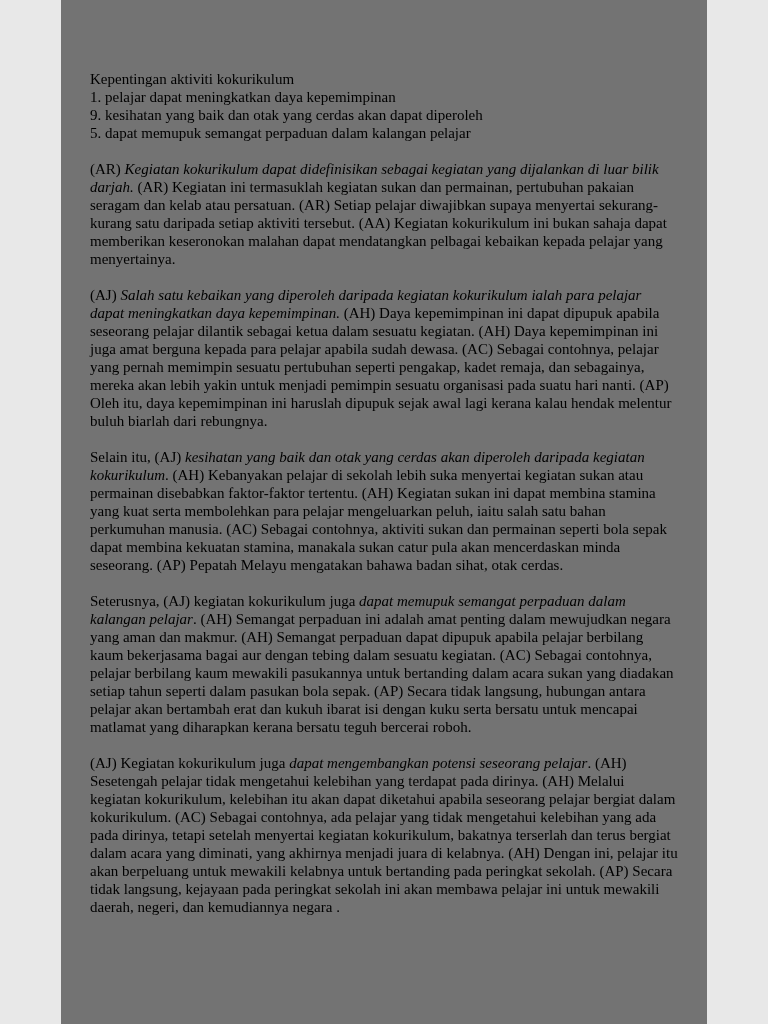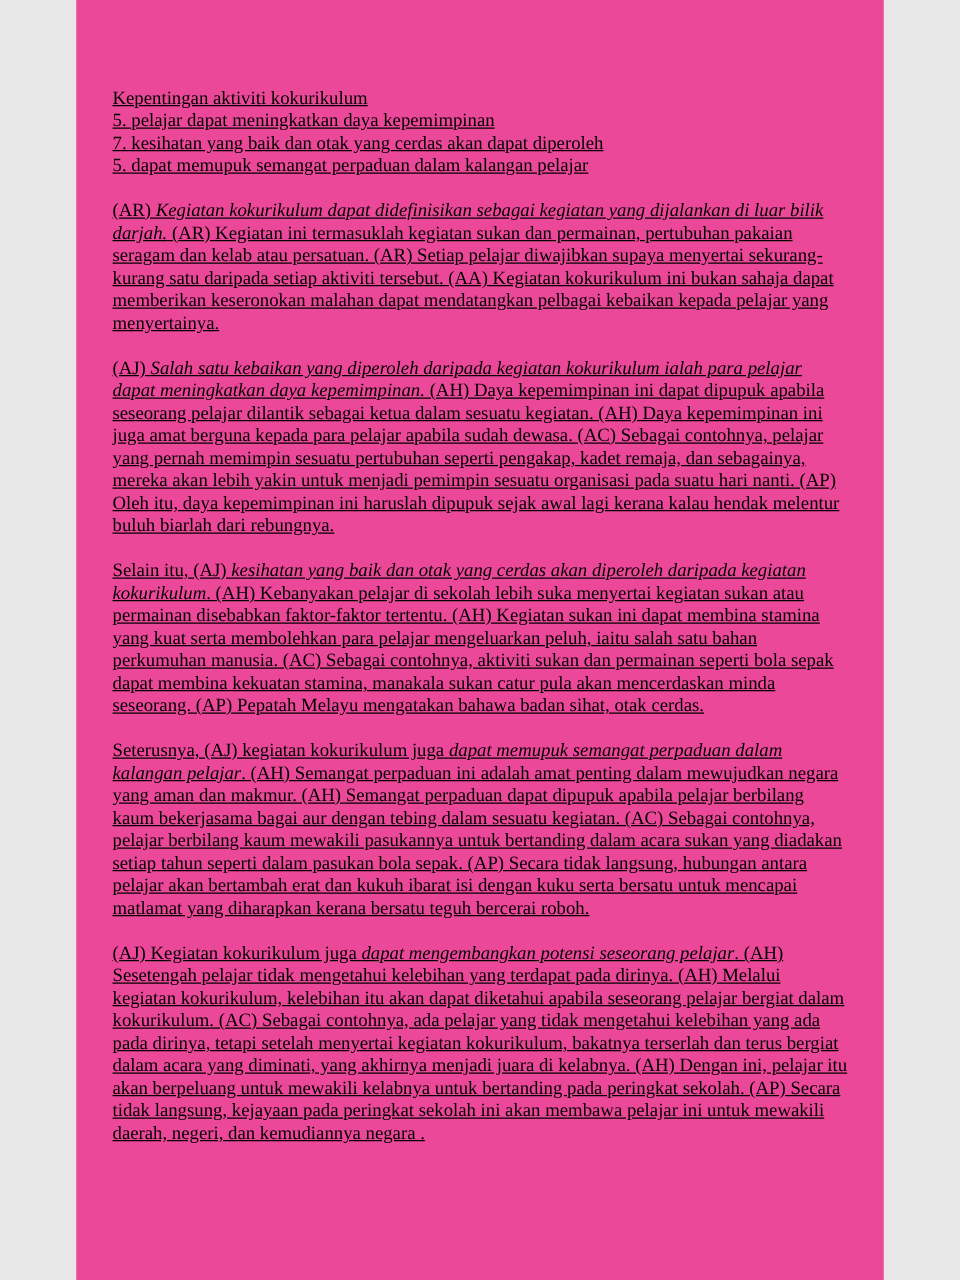--- a/index.html
+++ b/index.html
@@ -42,29 +42,29 @@
     margin: 18px 0 0 0;
   }
   .seg-italic {
     font-style: italic;
   }
 </style>
 </head>
 <body style="background: rgb(232, 232, 232);">
 
 <div class="viewport" style="background: rgb(232, 232, 232);">
-  <div class="paper" style="background: #ec4899; text-decoration: underline;">
+  <div class="paper" style="background: #737373;">
     <div class="content" style="color: rgb(0, 0, 0);">
 
       <div class="doc-title">Kepentingan aktiviti kokurikulum</div>
 
 
       <div id="outline-list">
-          <div class="point">5. pelajar dapat meningkatkan daya kepemimpinan</div>
-          <div class="point">7. kesihatan yang baik dan otak yang cerdas akan dapat diperoleh</div>
+          <div class="point">1. pelajar dapat meningkatkan daya kepemimpinan</div>
+          <div class="point">9. kesihatan yang baik dan otak yang cerdas akan dapat diperoleh</div>
           <div class="point">5. dapat memupuk semangat perpaduan dalam kalangan pelajar</div>
         </div>
 
       <div id="essay-paragraphs">
           <p class="para"><span class="seg-normal">(AR) </span><span class="seg-italic">Kegiatan kokurikulum dapat didefinisikan sebagai kegiatan yang dijalankan di luar bilik darjah.</span><span class="seg-normal"> (AR) Kegiatan ini termasuklah kegiatan sukan dan permainan, pertubuhan pakaian seragam dan kelab atau persatuan. (AR) Setiap pelajar diwajibkan supaya menyertai sekurang-kurang satu daripada setiap aktiviti tersebut. (AA) Kegiatan kokurikulum ini bukan sahaja dapat memberikan keseronokan malahan dapat mendatangkan pelbagai kebaikan kepada pelajar yang menyertainya.</span></p>
           <p class="para"><span class="seg-normal">(AJ) </span><span class="seg-italic">Salah satu kebaikan yang diperoleh daripada kegiatan kokurikulum ialah para pelajar dapat meningkatkan daya kepemimpinan.</span><span class="seg-normal"> (AH) Daya kepemimpinan ini dapat dipupuk apabila seseorang pelajar dilantik sebagai ketua dalam sesuatu kegiatan. (AH) Daya kepemimpinan ini juga amat berguna kepada para pelajar apabila sudah dewasa. (AC) Sebagai contohnya, pelajar yang pernah memimpin sesuatu pertubuhan seperti pengakap, kadet remaja, dan sebagainya, mereka akan lebih yakin untuk menjadi pemimpin sesuatu organisasi pada suatu hari nanti. (AP) Oleh itu, daya kepemimpinan ini haruslah dipupuk sejak awal lagi kerana kalau hendak melentur buluh biarlah dari rebungnya.</span></p>
           <p class="para"><span class="seg-normal">Selain itu, (AJ) </span><span class="seg-italic">kesihatan yang baik dan otak yang cerdas akan diperoleh daripada kegiatan kokurikulum</span><span class="seg-normal">. (AH) Kebanyakan pelajar di sekolah lebih suka menyertai kegiatan sukan atau permainan disebabkan faktor-faktor tertentu. (AH) Kegiatan sukan ini dapat membina stamina yang kuat serta membolehkan para pelajar mengeluarkan peluh, iaitu salah satu bahan perkumuhan manusia. (AC) Sebagai contohnya, aktiviti sukan dan permainan seperti bola sepak dapat membina kekuatan stamina, manakala sukan catur pula akan mencerdaskan minda seseorang. (AP) Pepatah Melayu mengatakan bahawa badan sihat, otak cerdas.</span></p>
           <p class="para"><span class="seg-normal">Seterusnya, (AJ) kegiatan kokurikulum juga </span><span class="seg-italic">dapat memupuk semangat perpaduan dalam kalangan pelajar</span><span class="seg-normal">. (AH) Semangat perpaduan ini adalah amat penting dalam mewujudkan negara yang aman dan makmur. (AH) Semangat perpaduan dapat dipupuk apabila pelajar berbilang kaum bekerjasama bagai aur dengan tebing dalam sesuatu kegiatan. (AC) Sebagai contohnya, pelajar berbilang kaum mewakili pasukannya untuk bertanding dalam acara sukan yang diadakan setiap tahun seperti dalam pasukan bola sepak. (AP) Secara tidak langsung, hubungan antara pelajar akan bertambah erat dan kukuh ibarat isi dengan kuku serta bersatu untuk mencapai matlamat yang diharapkan kerana bersatu teguh bercerai roboh.</span></p>
           <p class="para"><span class="seg-normal">(AJ) Kegiatan kokurikulum juga </span><span class="seg-italic">dapat mengembangkan potensi seseorang pelajar</span><span class="seg-normal">. (AH) Sesetengah pelajar tidak mengetahui kelebihan yang terdapat pada dirinya. (AH) Melalui kegiatan kokurikulum, kelebihan itu akan dapat diketahui apabila seseorang pelajar bergiat dalam kokurikulum. (AC) Sebagai contohnya, ada pelajar yang tidak mengetahui kelebihan yang ada pada dirinya, tetapi setelah menyertai kegiatan kokurikulum, bakatnya terserlah dan terus bergiat dalam acara yang diminati, yang akhirnya menjadi juara di kelabnya. (AH) Dengan ini, pelajar itu akan berpeluang untuk mewakili kelabnya untuk bertanding pada peringkat sekolah. (AP) Secara tidak langsung, kejayaan pada peringkat sekolah ini akan membawa pelajar ini untuk mewakili daerah, negeri, dan kemudiannya negara .</span></p>
         </div>

